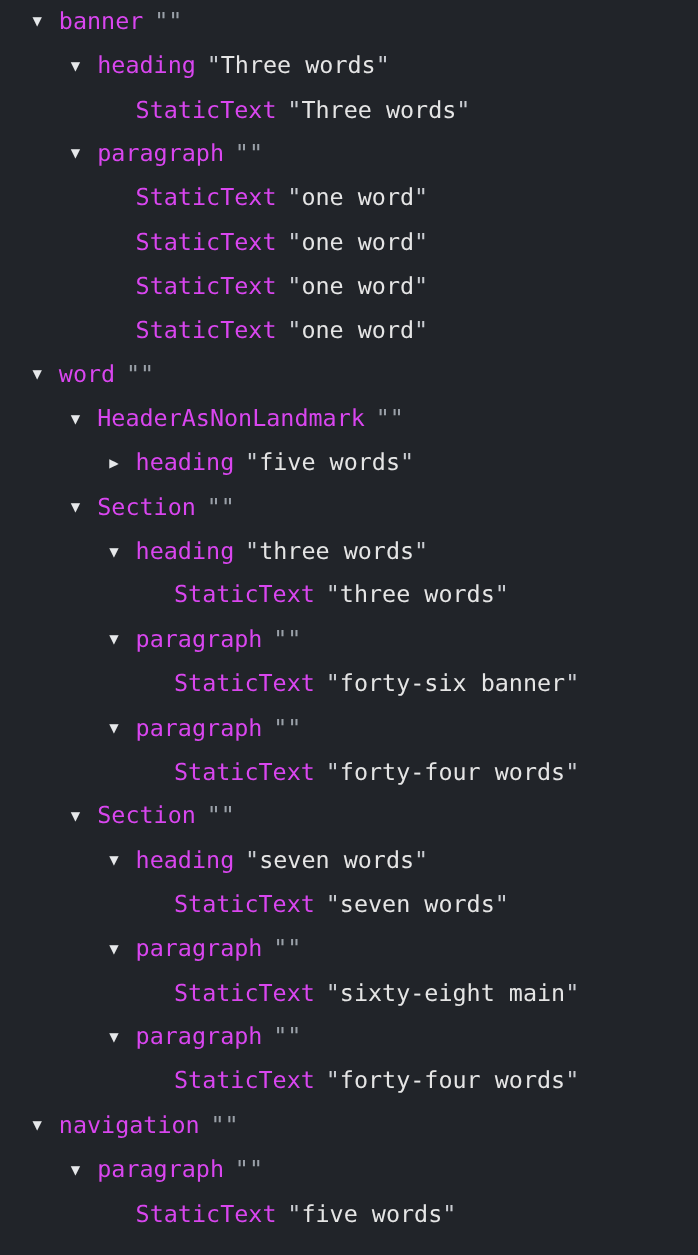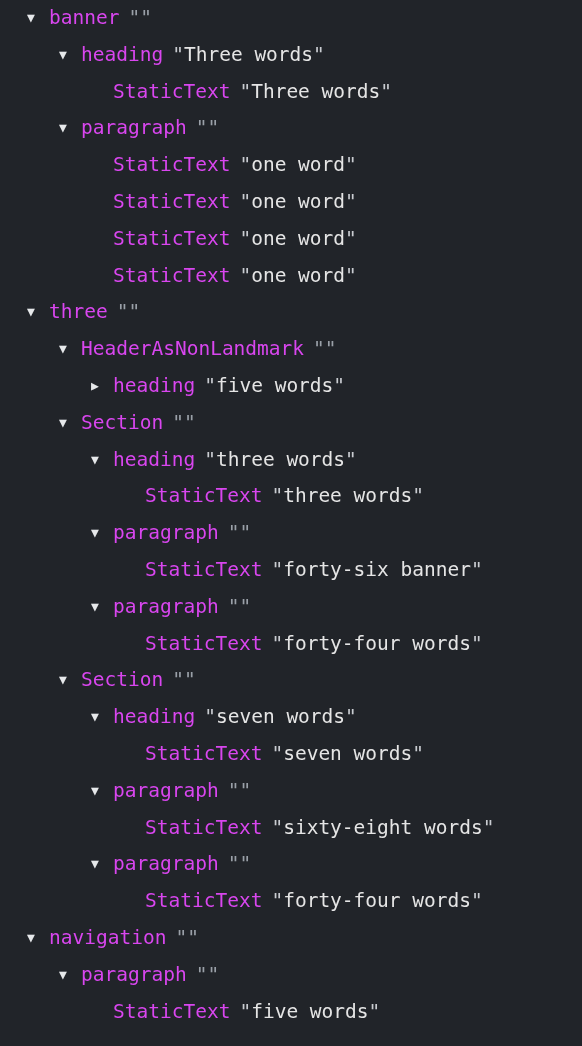--- a/index.html
+++ b/index.html
@@ -86,34 +86,34 @@
     </div>
   <div id="rows">
       <div class="row lvl0"><span class="arrow">▼</span><span class="role">banner</span><span class="sp"></span><span class="q empty">"</span><span class="val"></span><span class="q empty">"</span></div>
       <div class="row lvl1"><span class="arrow">▼</span><span class="role">heading</span><span class="sp"></span><span class="q">"</span><span class="val">Three words</span><span class="q">"</span></div>
       <div class="row lvl2"><span class="arrow none">▼</span><span class="role">StaticText</span><span class="sp"></span><span class="q">"</span><span class="val">Three words</span><span class="q">"</span></div>
       <div class="row lvl1"><span class="arrow">▼</span><span class="role">paragraph</span><span class="sp"></span><span class="q empty">"</span><span class="val"></span><span class="q empty">"</span></div>
       <div class="row lvl2"><span class="arrow none">▼</span><span class="role">StaticText</span><span class="sp"></span><span class="q">"</span><span class="val">one word</span><span class="q">"</span></div>
       <div class="row lvl2"><span class="arrow none">▼</span><span class="role">StaticText</span><span class="sp"></span><span class="q">"</span><span class="val">one word</span><span class="q">"</span></div>
       <div class="row lvl2"><span class="arrow none">▼</span><span class="role">StaticText</span><span class="sp"></span><span class="q">"</span><span class="val">one word</span><span class="q">"</span></div>
       <div class="row lvl2"><span class="arrow none">▼</span><span class="role">StaticText</span><span class="sp"></span><span class="q">"</span><span class="val">one word</span><span class="q">"</span></div>
-      <div class="row lvl0"><span class="arrow">▼</span><span class="role">three</span><span class="sp"></span><span class="q empty">"</span><span class="val"></span><span class="q empty">"</span></div>
+      <div class="row lvl0"><span class="arrow">▼</span><span class="role">word</span><span class="sp"></span><span class="q empty">"</span><span class="val"></span><span class="q empty">"</span></div>
       <div class="row lvl1"><span class="arrow">▼</span><span class="role">HeaderAsNonLandmark</span><span class="sp"></span><span class="q empty">"</span><span class="val"></span><span class="q empty">"</span></div>
       <div class="row lvl2"><span class="arrow">▶</span><span class="role">heading</span><span class="sp"></span><span class="q">"</span><span class="val">five words</span><span class="q">"</span></div>
       <div class="row lvl1"><span class="arrow">▼</span><span class="role">Section</span><span class="sp"></span><span class="q empty">"</span><span class="val"></span><span class="q empty">"</span></div>
       <div class="row lvl2"><span class="arrow">▼</span><span class="role">heading</span><span class="sp"></span><span class="q">"</span><span class="val">three words</span><span class="q">"</span></div>
       <div class="row lvl3"><span class="arrow none">▼</span><span class="role">StaticText</span><span class="sp"></span><span class="q">"</span><span class="val">three words</span><span class="q">"</span></div>
       <div class="row lvl2"><span class="arrow">▼</span><span class="role">paragraph</span><span class="sp"></span><span class="q empty">"</span><span class="val"></span><span class="q empty">"</span></div>
       <div class="row lvl3"><span class="arrow none">▼</span><span class="role">StaticText</span><span class="sp"></span><span class="q">"</span><span class="val">forty-six banner</span><span class="q">"</span></div>
       <div class="row lvl2"><span class="arrow">▼</span><span class="role">paragraph</span><span class="sp"></span><span class="q empty">"</span><span class="val"></span><span class="q empty">"</span></div>
       <div class="row lvl3"><span class="arrow none">▼</span><span class="role">StaticText</span><span class="sp"></span><span class="q">"</span><span class="val">forty-four words</span><span class="q">"</span></div>
       <div class="row lvl1"><span class="arrow">▼</span><span class="role">Section</span><span class="sp"></span><span class="q empty">"</span><span class="val"></span><span class="q empty">"</span></div>
       <div class="row lvl2"><span class="arrow">▼</span><span class="role">heading</span><span class="sp"></span><span class="q">"</span><span class="val">seven words</span><span class="q">"</span></div>
       <div class="row lvl3"><span class="arrow none">▼</span><span class="role">StaticText</span><span class="sp"></span><span class="q">"</span><span class="val">seven words</span><span class="q">"</span></div>
       <div class="row lvl2"><span class="arrow">▼</span><span class="role">paragraph</span><span class="sp"></span><span class="q empty">"</span><span class="val"></span><span class="q empty">"</span></div>
-      <div class="row lvl3"><span class="arrow none">▼</span><span class="role">StaticText</span><span class="sp"></span><span class="q">"</span><span class="val">sixty-eight words</span><span class="q">"</span></div>
+      <div class="row lvl3"><span class="arrow none">▼</span><span class="role">StaticText</span><span class="sp"></span><span class="q">"</span><span class="val">sixty-eight main</span><span class="q">"</span></div>
       <div class="row lvl2"><span class="arrow">▼</span><span class="role">paragraph</span><span class="sp"></span><span class="q empty">"</span><span class="val"></span><span class="q empty">"</span></div>
       <div class="row lvl3"><span class="arrow none">▼</span><span class="role">StaticText</span><span class="sp"></span><span class="q">"</span><span class="val">forty-four words</span><span class="q">"</span></div>
       <div class="row lvl0"><span class="arrow">▼</span><span class="role">navigation</span><span class="sp"></span><span class="q empty">"</span><span class="val"></span><span class="q empty">"</span></div>
       <div class="row lvl1"><span class="arrow">▼</span><span class="role">paragraph</span><span class="sp"></span><span class="q empty">"</span><span class="val"></span><span class="q empty">"</span></div>
       <div class="row lvl2"><span class="arrow none">▼</span><span class="role">StaticText</span><span class="sp"></span><span class="q">"</span><span class="val">five words</span><span class="q">"</span></div>
     </div>
 </div>
 
 </body></html>

